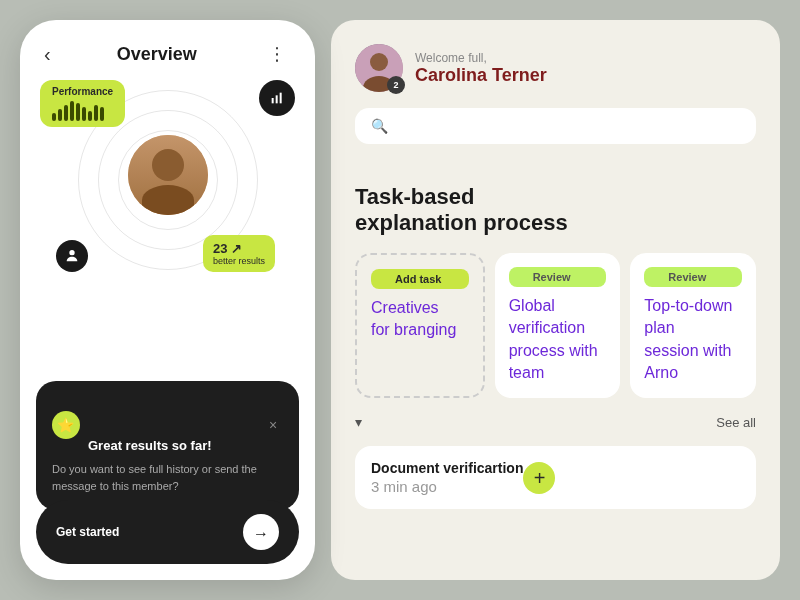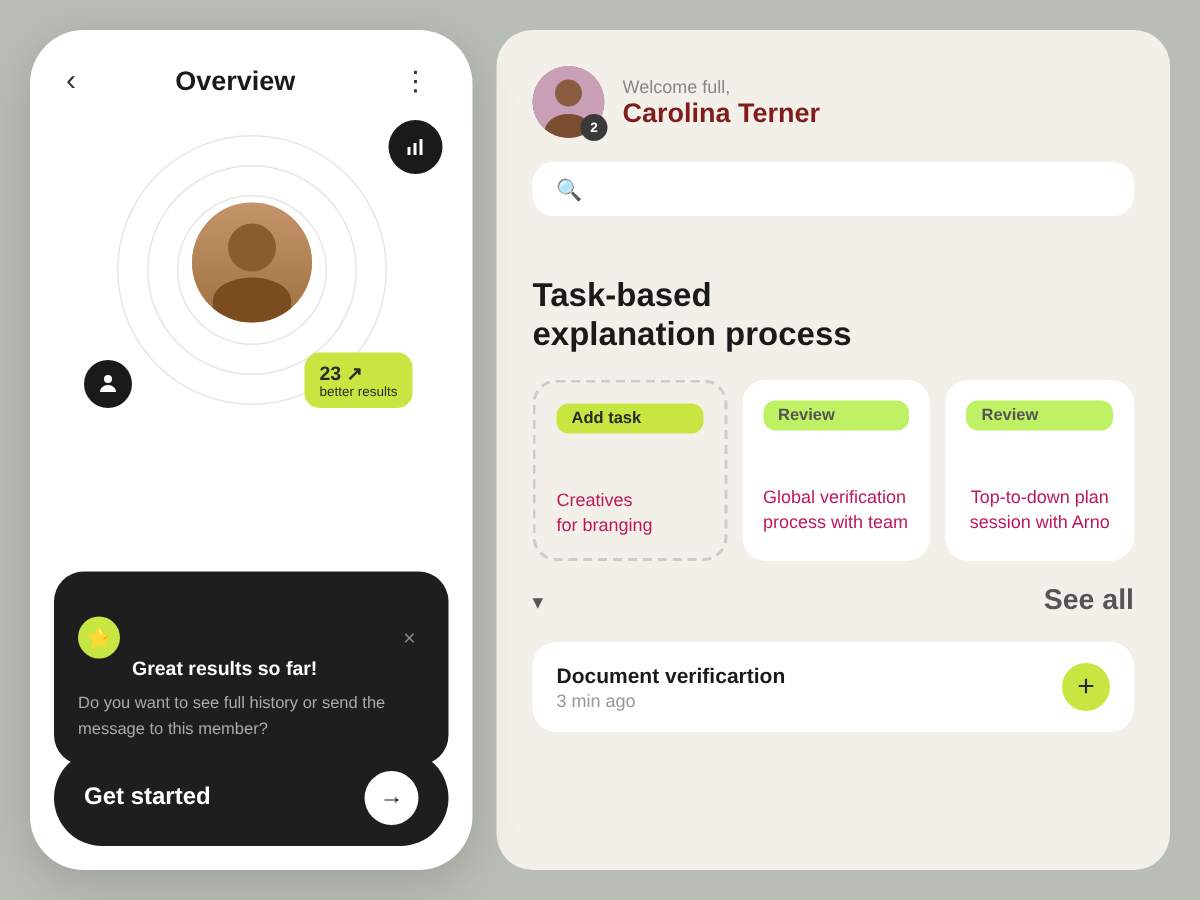--- a/index.html
+++ b/index.html
@@ -284,21 +284,21 @@
       padding: 14px 20px;
       display: flex;
       align-items: center;
       justify-content: space-between;
       cursor: pointer;
       z-index: 5;
     }
 
     .get-started-text {
       color: #ffffff;
-      font-size: 16px;
+      font-size: 12px;
       font-weight: 600;
     }
 
     .get-started-arrow {
       width: 36px;
       height: 36px;
       background: #ffffff;
       border-radius: 50%;
       display: flex;
       align-items: center;
@@ -421,41 +421,40 @@
       gap: 8px;
     }
 
     .task-card:first-child {
       border: 2px dashed #ccc;
       background: transparent;
     }
 
     .task-card-badge {
       display: inline-block;
-      padding: 4px 10px;
+      padding: 4px 24px;
       border-radius: 8px;
       font-size: 11px;
       font-weight: 600;
     }
 
     .badge-green {
       background: #c8e642;
       color: #2a2a2a;
     }
 
     .badge-gray {
       background: #bef264;
       color: #555;
     }
 
     .task-card-text {
-      font-size: 12px;
-      color: #be185d;
+      font-size: 16px;
+      color: #6d28d9;
       line-height: 1.4;
-      margin-top: 28px;
     }
 
     
     .flows-header {
       display: flex;
       align-items: center;
       justify-content: space-between;
     }
 
     .flows-title-row {
@@ -470,46 +469,45 @@
       color: #1a1a1a;
     }
 
     .flows-dropdown {
       font-size: 14px;
       color: #555;
       cursor: pointer;
     }
 
     .see-all-btn {
-      font-size: 19px;
+      font-size: 13px;
       color: #555;
       cursor: pointer;
-      font-weight: 700;
+      font-weight: 400;
     }
 
     
     .flow-item {
       display: flex;
       align-items: center;
-      justify-content: space-between;
       background: #ffffff;
       border-radius: 16px;
       padding: 14px 16px;
     }
 
     .flow-info {}
 
     .flow-title {
       font-size: 14px;
       font-weight: 600;
       color: #1a1a1a;
     }
 
     .flow-time {
-      font-size: 12px;
+      font-size: 15px;
       color: #999;
       margin-top: 2px;
     }
 
     .flow-add-btn {
       width: 32px;
       height: 32px;
       background: #c8e642;
       border-radius: 50%;
       display: flex;
@@ -545,20 +543,34 @@
     <div class="phone-header">
       <span style="font-size:20px;color:#333;cursor:pointer;">‹</span>
       <span class="phone-header-title">Overview</span>
       <div class="phone-header-icon">
         <span style="font-size:18px;color:#333;">⋮</span>
       </div>
     </div>
 
     <div class="phone-body">
 
+      <div class="performance-badge">
+        <span class="performance-label">Performance</span>
+        <div class="performance-bars">
+          <div class="bar" style="height:8px;"></div>
+          <div class="bar" style="height:12px;"></div>
+          <div class="bar" style="height:16px;"></div>
+          <div class="bar" style="height:20px;"></div>
+          <div class="bar" style="height:18px;"></div>
+          <div class="bar" style="height:14px;"></div>
+          <div class="bar" style="height:10px;"></div>
+          <div class="bar" style="height:16px;"></div>
+          <div class="bar" style="height:14px;"></div>
+        </div>
+      </div>
 
       <div class="chart-btn">
         <svg class="chart-svg" viewBox="0 0 24 24">
           <rect x="4" y="12" width="3" height="8" fill="white"></rect>
           <rect x="10" y="8" width="3" height="12" fill="white"></rect>
           <rect x="16" y="4" width="3" height="16" fill="white"></rect>
         </svg>
       </div>
 
       <div class="rings-container">
@@ -639,21 +651,21 @@
       </div>
 
       <div class="task-card">
         <span class="task-card-badge badge-gray">Review</span>
         <span class="task-card-text" style="white-space:pre-line;">Global verification
 process with team</span>
       </div>
 
       <div class="task-card">
         <span class="task-card-badge badge-gray">Review</span>
-        <span class="task-card-text" style="white-space:pre-line;text-align:center;">Top-to-down plan
+        <span class="task-card-text" style="white-space:pre-line;">Top-to-down plan
 session with Arno</span>
       </div>
 
     </div>
 
     <div class="flows-header">
       <div class="flows-title-row">
         <span class="flows-dropdown">▾</span>
       </div>
       <span class="see-all-btn">See all</span>

